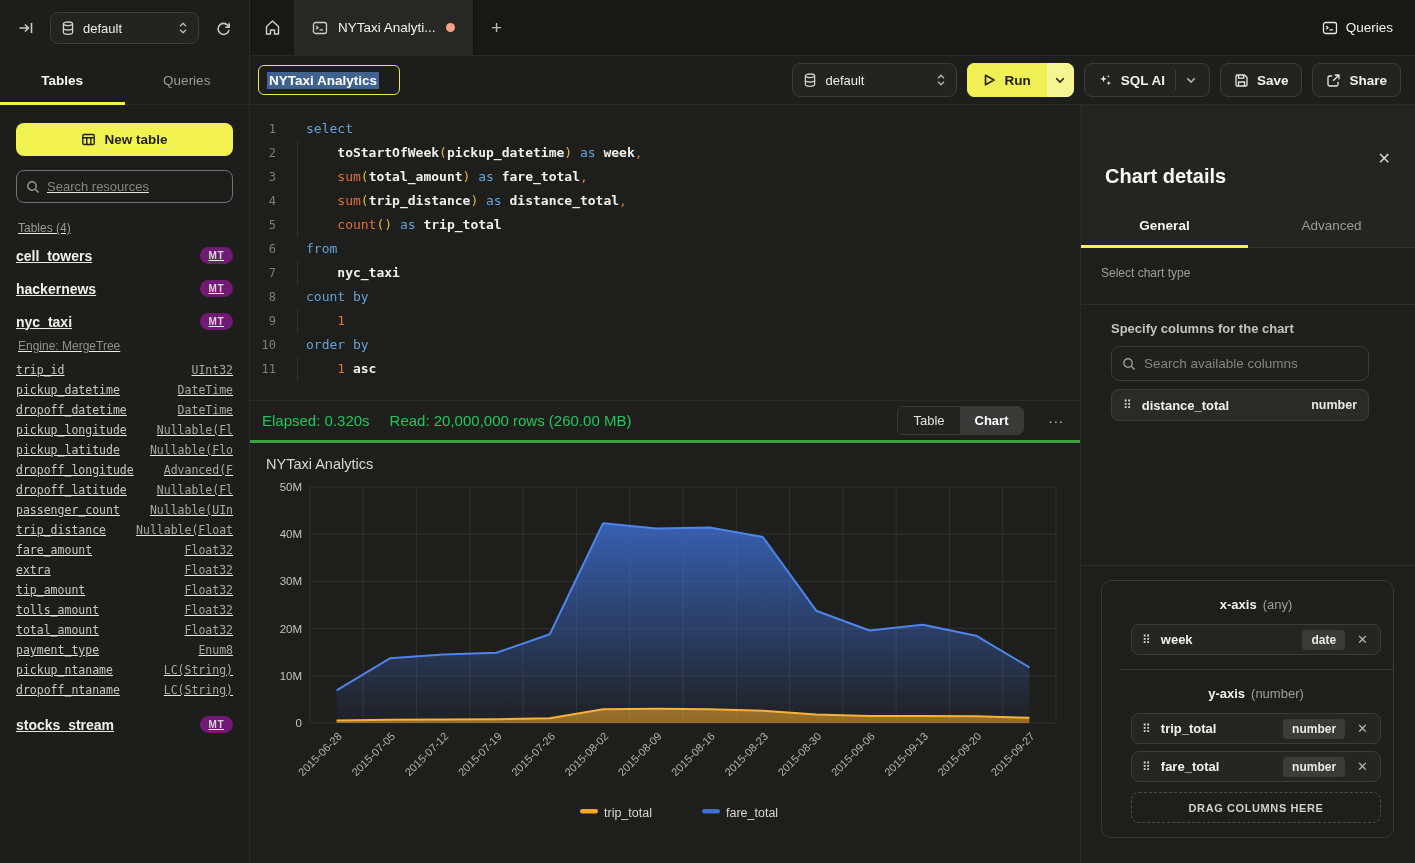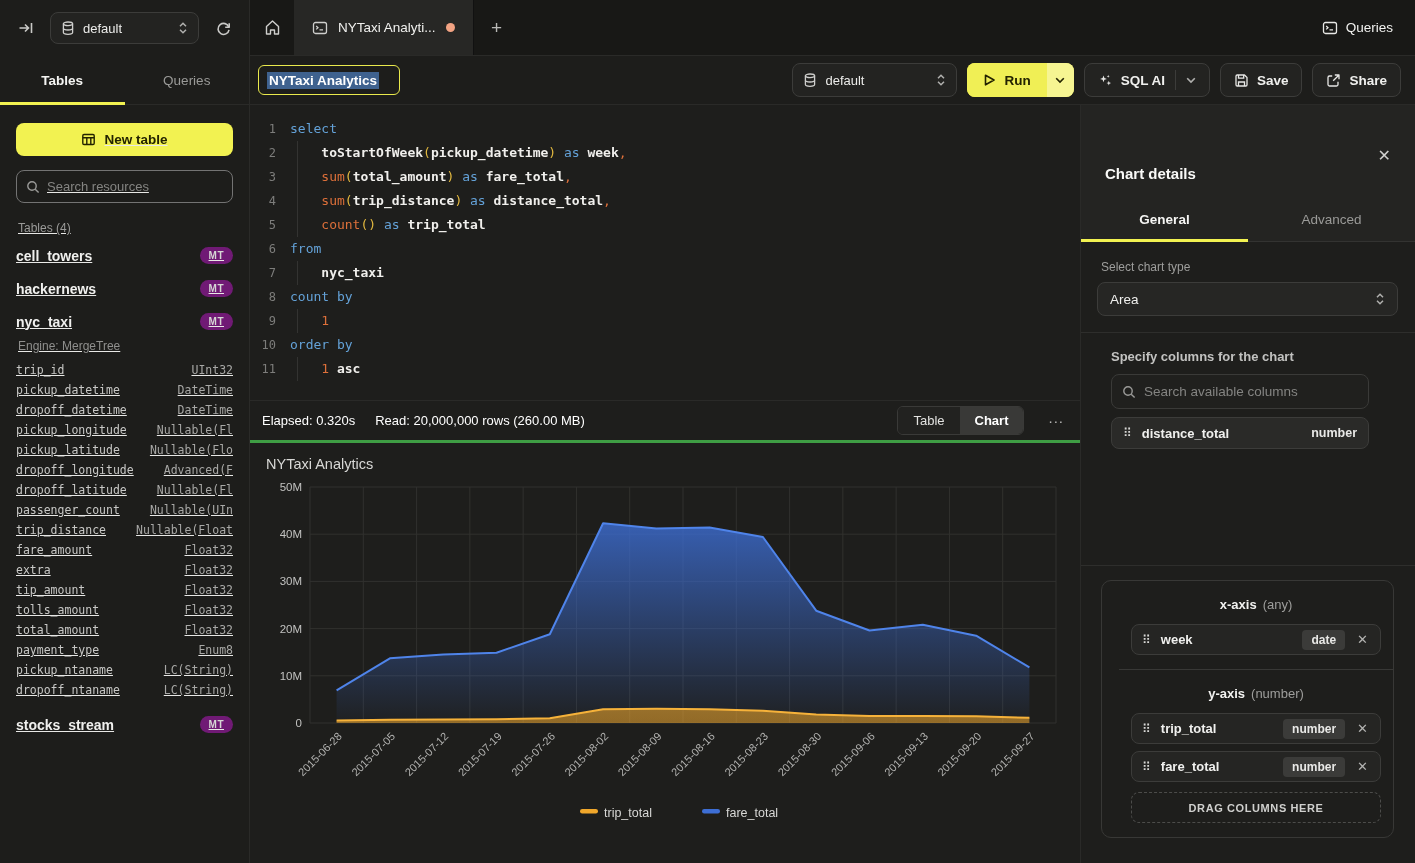--- a/index.html
+++ b/index.html
@@ -67,40 +67,40 @@
   .engine-line { color:#8f8f8d; font-size:12px; margin:1px 0 7px 2px; }
   .col-row { display:flex; justify-content:space-between; height:20px; align-items:center; font-family:"DejaVu Sans Mono", monospace; font-size:11.5px; white-space:nowrap; overflow:hidden;text-align:center; }
   .col-name { color:#c8c8c6; }
   .col-type { color:#a8a8a6; margin-left:6px; }
   .gap8 { height:8px; }
   
   .center { width:830px; flex:0 0 830px; display:flex; flex-direction:column; background:#1e1e1c; }
   .editor { height:295px; padding-top:12px; overflow:hidden; font-family:"DejaVu Sans Mono", monospace; font-size:13px; }
   .cl { position:relative; height:24px; line-height:24px; display:flex; white-space:pre; }
   .cl .num { width:26px; text-align:right; color:#7d7d7b; font-size:12px; flex:0 0 26px; }
-  .cl .code { margin-left:14px; }
+  .cl .code { margin-left:30px; }
   .cl .guide { position:absolute; left:47px; top:0; width:1px; height:24px; background:#333331; }
   .tk-k { color:#64a2d8; } .tk-f { color:#de703a; } .tk-p { color:#e3b93f; }
   .tk-i { color:#f0efec; font-weight:bold; } .tk-o { color:#de703a; } .tk-w { color:#d8d8d6; }
   .results-bar { height:40px; border-top:1px solid #2a2a28; display:flex; align-items:center; gap:20px; padding:0 12px; }
   .results-search { display:flex; align-items:center; gap:7px; width:240px; height:28px; border:1px solid #3a3a38; border-radius:6px; padding:0 9px; background:#20201e; }
   .results-search input { flex:1; min-width:0; background:transparent; border:none; outline:none; color:#e4e4e2; font-size:13px; font-family:"Liberation Sans",sans-serif; }
   .results-search input::placeholder { color:#848482; }
-  .meta-text { color:#ffffff; font-size:13px; white-space:nowrap; }
+  .meta-text { color:#22c55e; font-size:15px; white-space:nowrap; }
   .seg-ctl { margin-left:auto; display:flex; border:1px solid #3a3a38; border-radius:6px; overflow:hidden; }
   .seg { padding:6px 15px; font-size:13px; color:#e2e2e0; cursor:pointer; background:#222220; }
   .seg.active { background:#39393六; background:#393937; color:#ffffff; font-weight:bold; }
   .more-btn { color:#b8b8b6; font-size:15px; letter-spacing:1px; background:none; border:none; cursor:pointer; padding:0 4px 6px; }
   .green-line { height:3px; background:#3f9e44; }
   .chart-area { flex:1; position:relative; overflow:hidden; }
   .chart-title { padding:13px 0 0 16px; color:#d8d8d6; font-size:14.5px; }
   
   .panel { flex:1; background:#1e1e1c; border-left:1px solid #2a2a28; display:flex; flex-direction:column; }
   .panel-head { background:#242422; padding:24px 24px 18px; display:flex; align-items:center; justify-content:space-between; }
-  .panel-head .ttl { font-size:15px; font-weight:bold; color:#fafaf8;margin-top:36px; }
+  .panel-head .ttl { font-size:20px; font-weight:bold; color:#fafaf8;margin-top:36px; }
   .close-x { color:#d0d0ce; font-size:16px; cursor:pointer; background:none; border:none; }
   .panel-tabs { background:#242422; display:flex; position:relative; border-bottom:1px solid #333331; }
   .panel-tab { flex:1; text-align:center; padding:12px 0 14px; font-size:13.5px; color:#9a9a98; cursor:pointer; }
   .panel-tab.active { color:#f5f5f3; font-weight:bold; }
   .panel-tabs .underline { position:absolute; left:0; bottom:-1px; width:50%; height:3px; background:#f2f251; }
   .panel-body { flex:1; display:flex; flex-direction:column; padding-top:18px; overflow:hidden; }
   .field-label { color:#9e9e9c; font-size:12px; margin:0 20px 8px; }
   .dropdown { margin:0 17px 0 16px; height:34px; display:flex; align-items:center; justify-content:space-between; background:#262624; border:1px solid #3c3c3a; border-radius:8px; padding:0 12px; cursor:pointer; }
   .dropdown .lbl { color:#f0f0ee; font-size:13.5px; }
   .panel-divider { height:1px; background:#2e2e2c; margin-top:16px; }
@@ -453,26 +453,20 @@
         <span class="ttl">Chart details</span>
         <button class="close-x">✕</button>
       </div>
       <div class="panel-tabs">
         <div class="panel-tab active">General</div>
         <div class="panel-tab">Advanced</div>
         <div class="underline"></div>
       </div>
       <div class="panel-body">
         <div class="field-label">Select chart type</div>
-        <div class="dropdown">
-          <span class="lbl">Area</span>
-          <svg width="10" height="14" viewBox="0 0 10 14" fill="none" stroke="#b0b0ae" stroke-width="1.5">
-              <path d="M2 5.2 5 2.2l3 3M2 8.8l3 3 3-3"></path>
-            </svg>
-        </div>
         <div class="panel-divider"></div>
         <div class="cols-group">
           <div class="cols-label">Specify columns for the chart</div>
           <div class="cols-search">
             <svg width="14" height="14" viewBox="0 0 14 14" fill="none" stroke="#9a9a98" stroke-width="1.4">
                 <circle cx="6" cy="6" r="4.2"></circle>
                 <path d="M9.2 9.2 12.6 12.6"></path>
               </svg>
             <input placeholder="Search available columns" style="">
           </div>

